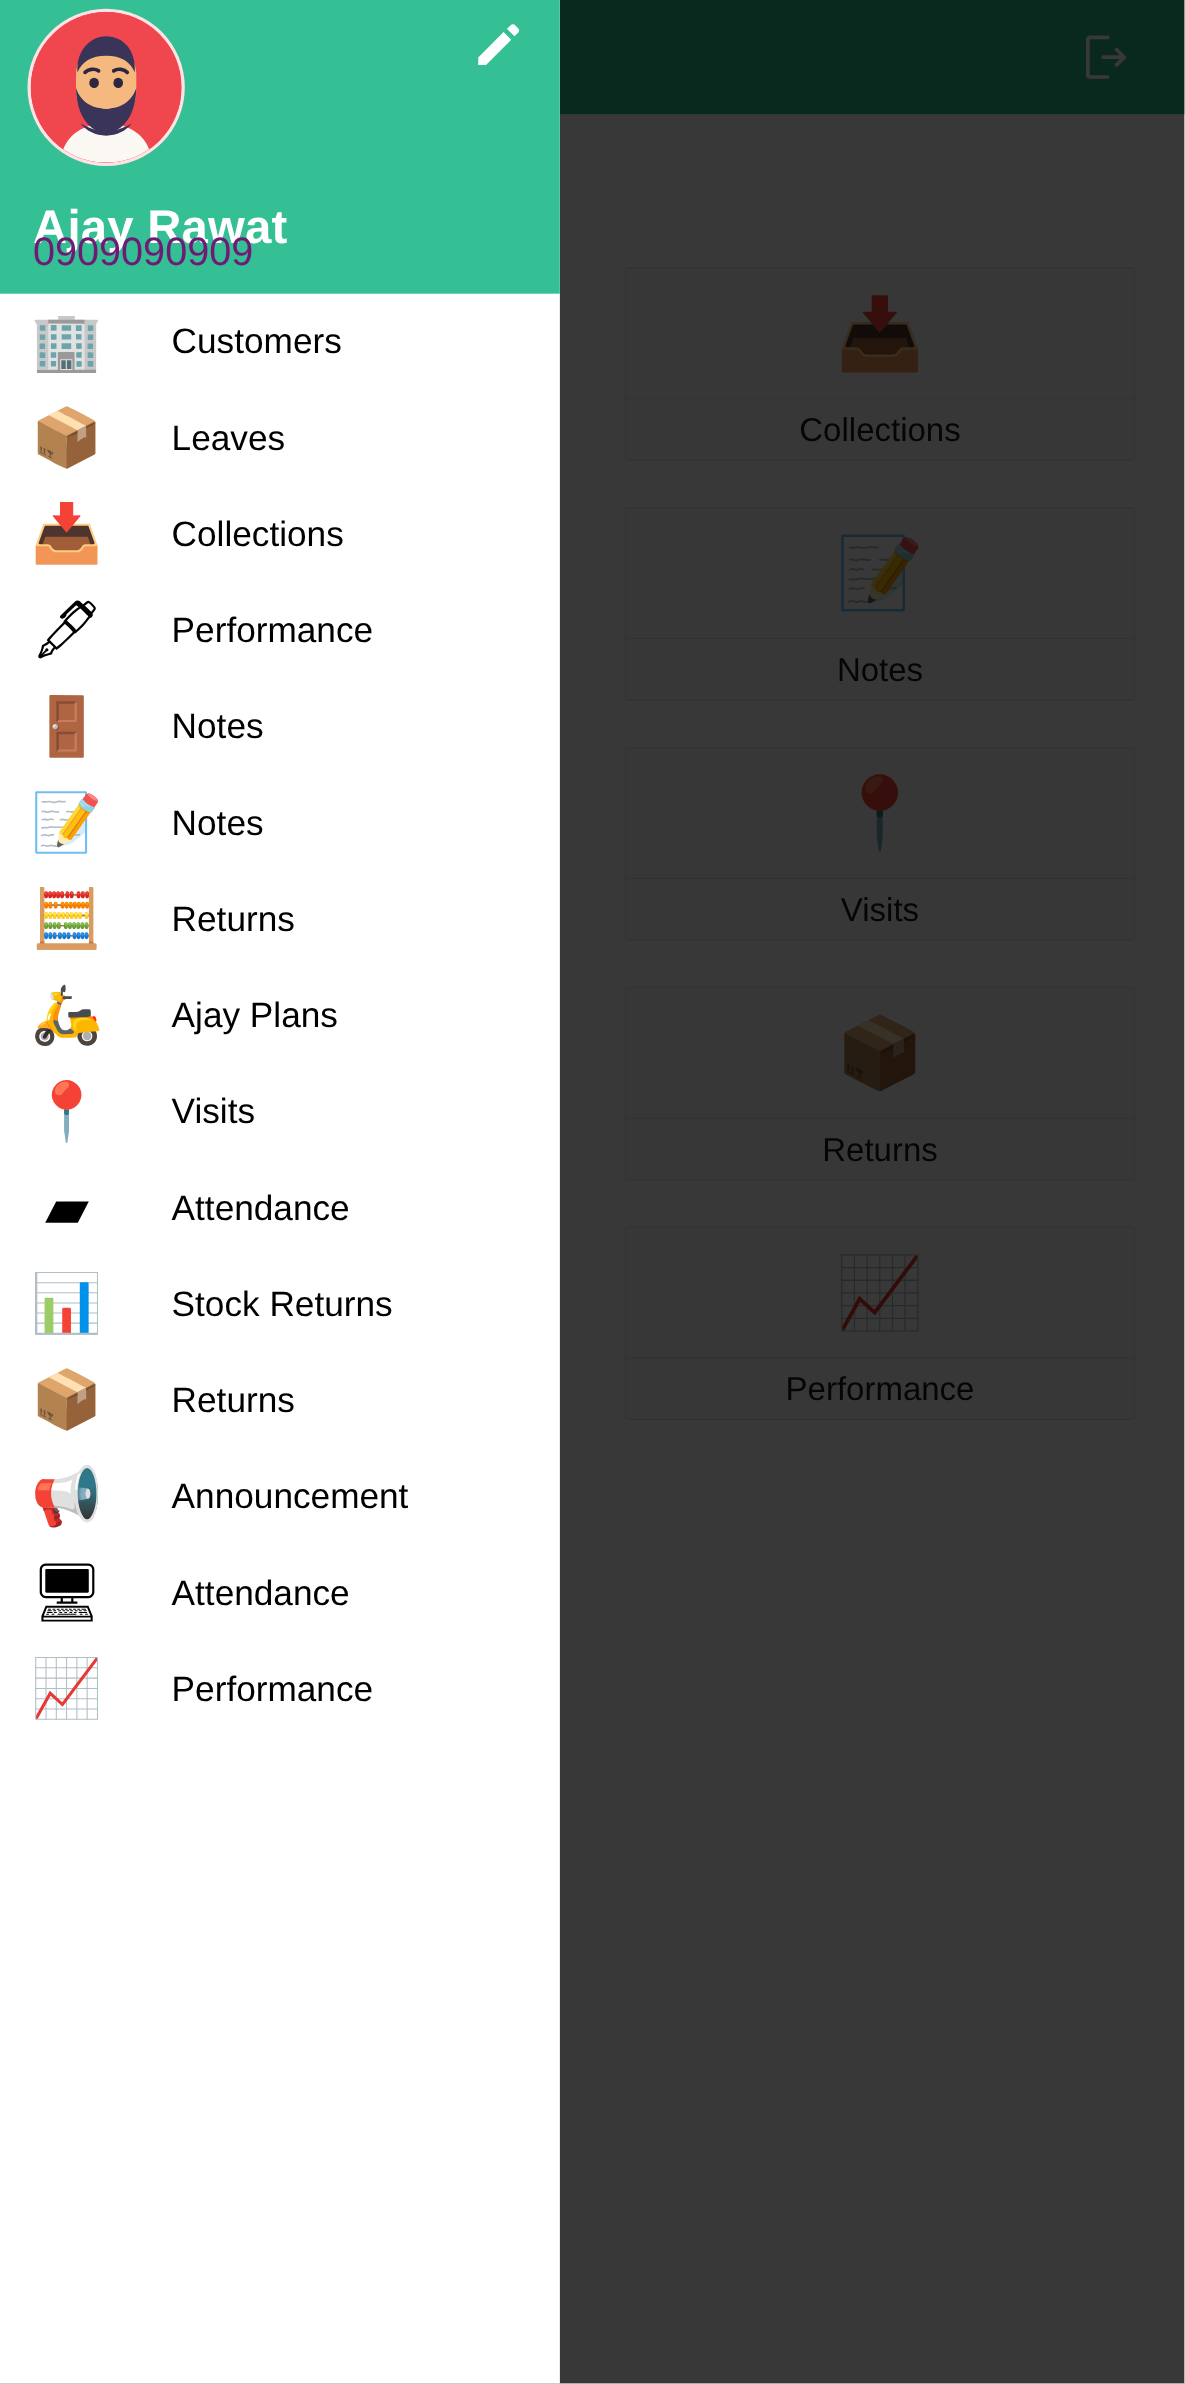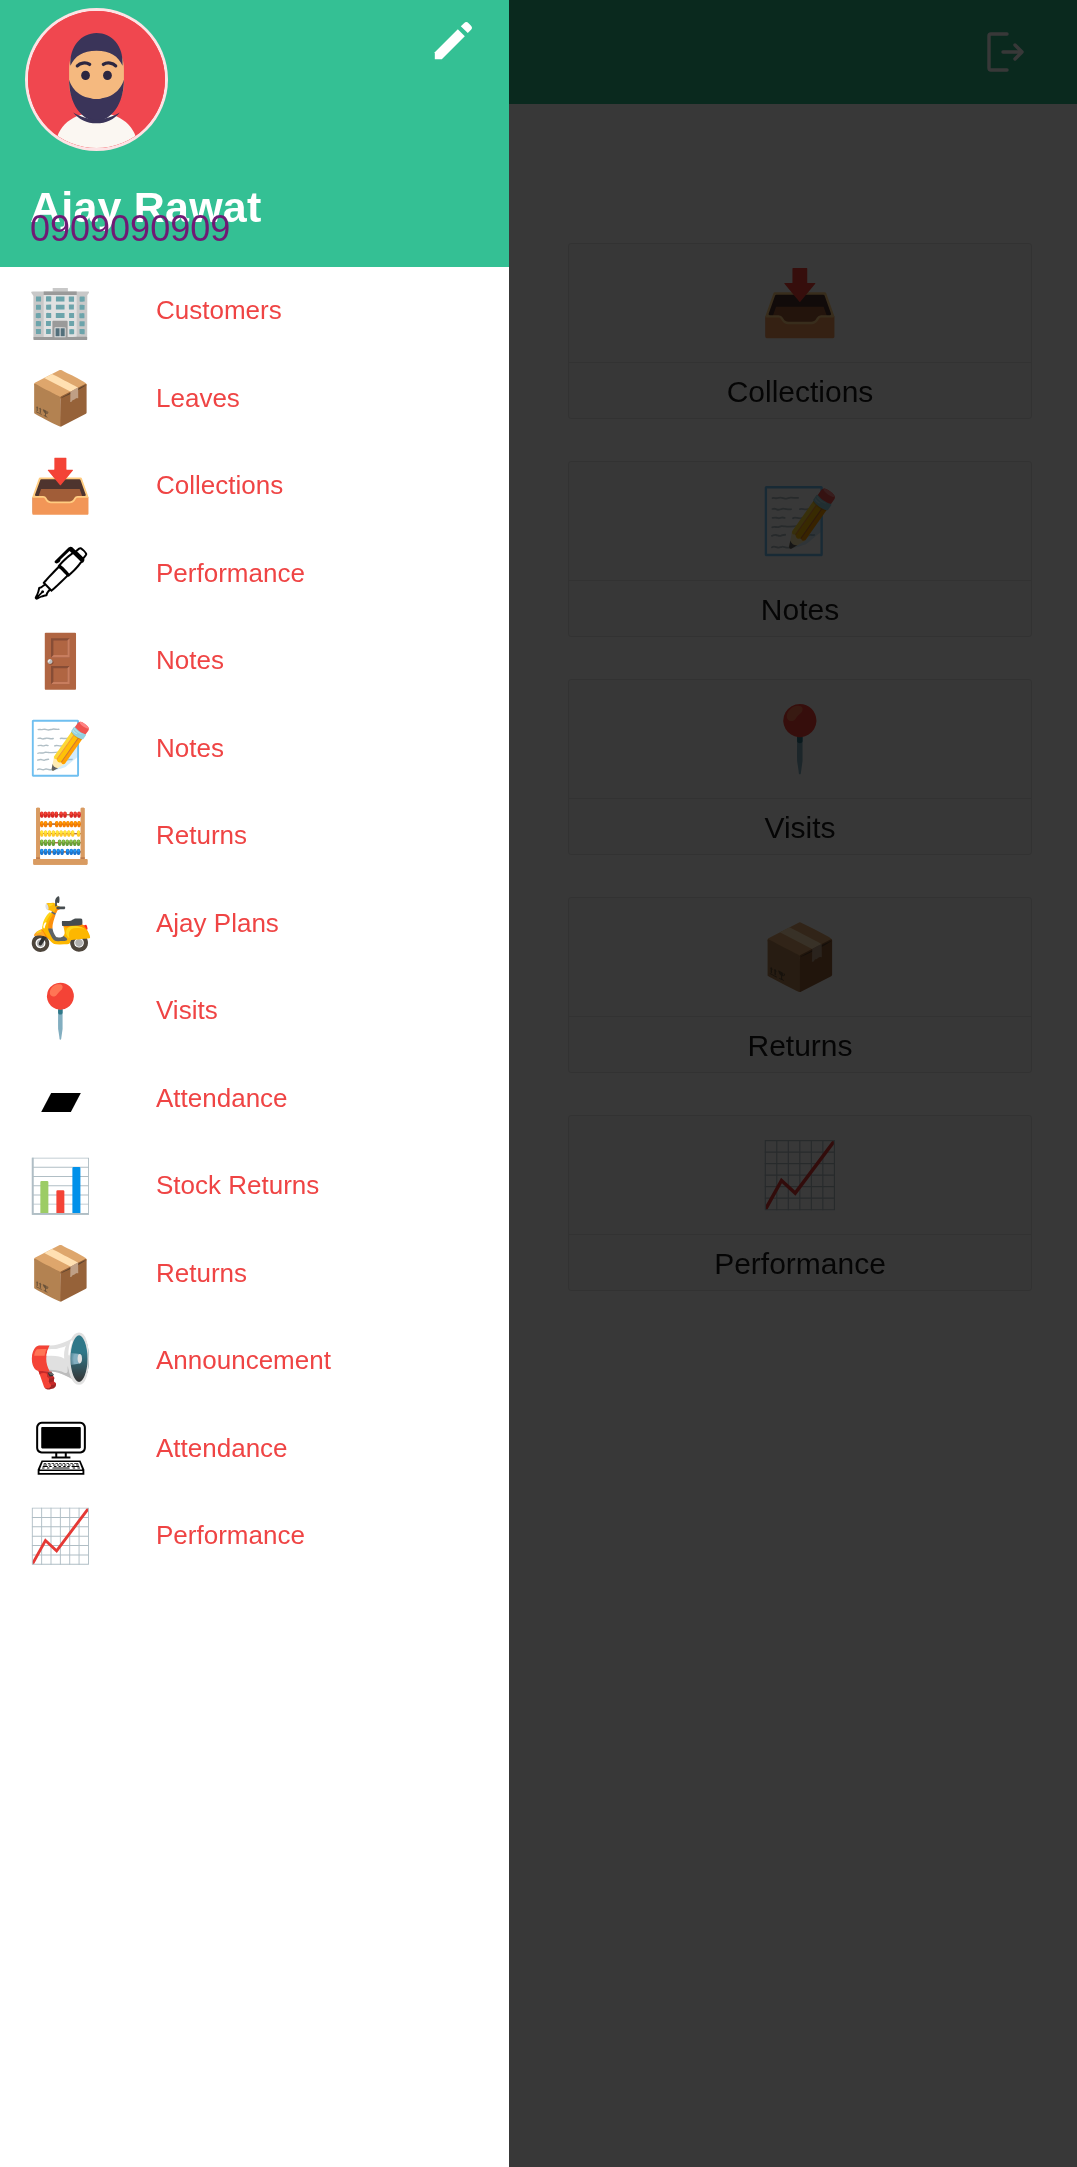--- a/index.html
+++ b/index.html
@@ -65,21 +65,21 @@
     position:relative; height:87.5px;
     display:flex; align-items:center;
   }
   .menu-item .m-icon {
     position:absolute; left:31px; width:60px; height:60px;
     display:flex; align-items:center; justify-content:center;
     font-size:52px; line-height:1;
   }
   .menu-item .m-label {
     position:absolute; left:156px;
-    font-size:26px; color:#ef4444; white-space:nowrap;
+    font-size:32px; color:#000000; white-space:nowrap;
   }
 </style>
 </head>
 <body>
 
 <div id="screen">
 
   <div id="bg-app">
     <div id="bg-toolbar">
       <span id="logout-icon">

